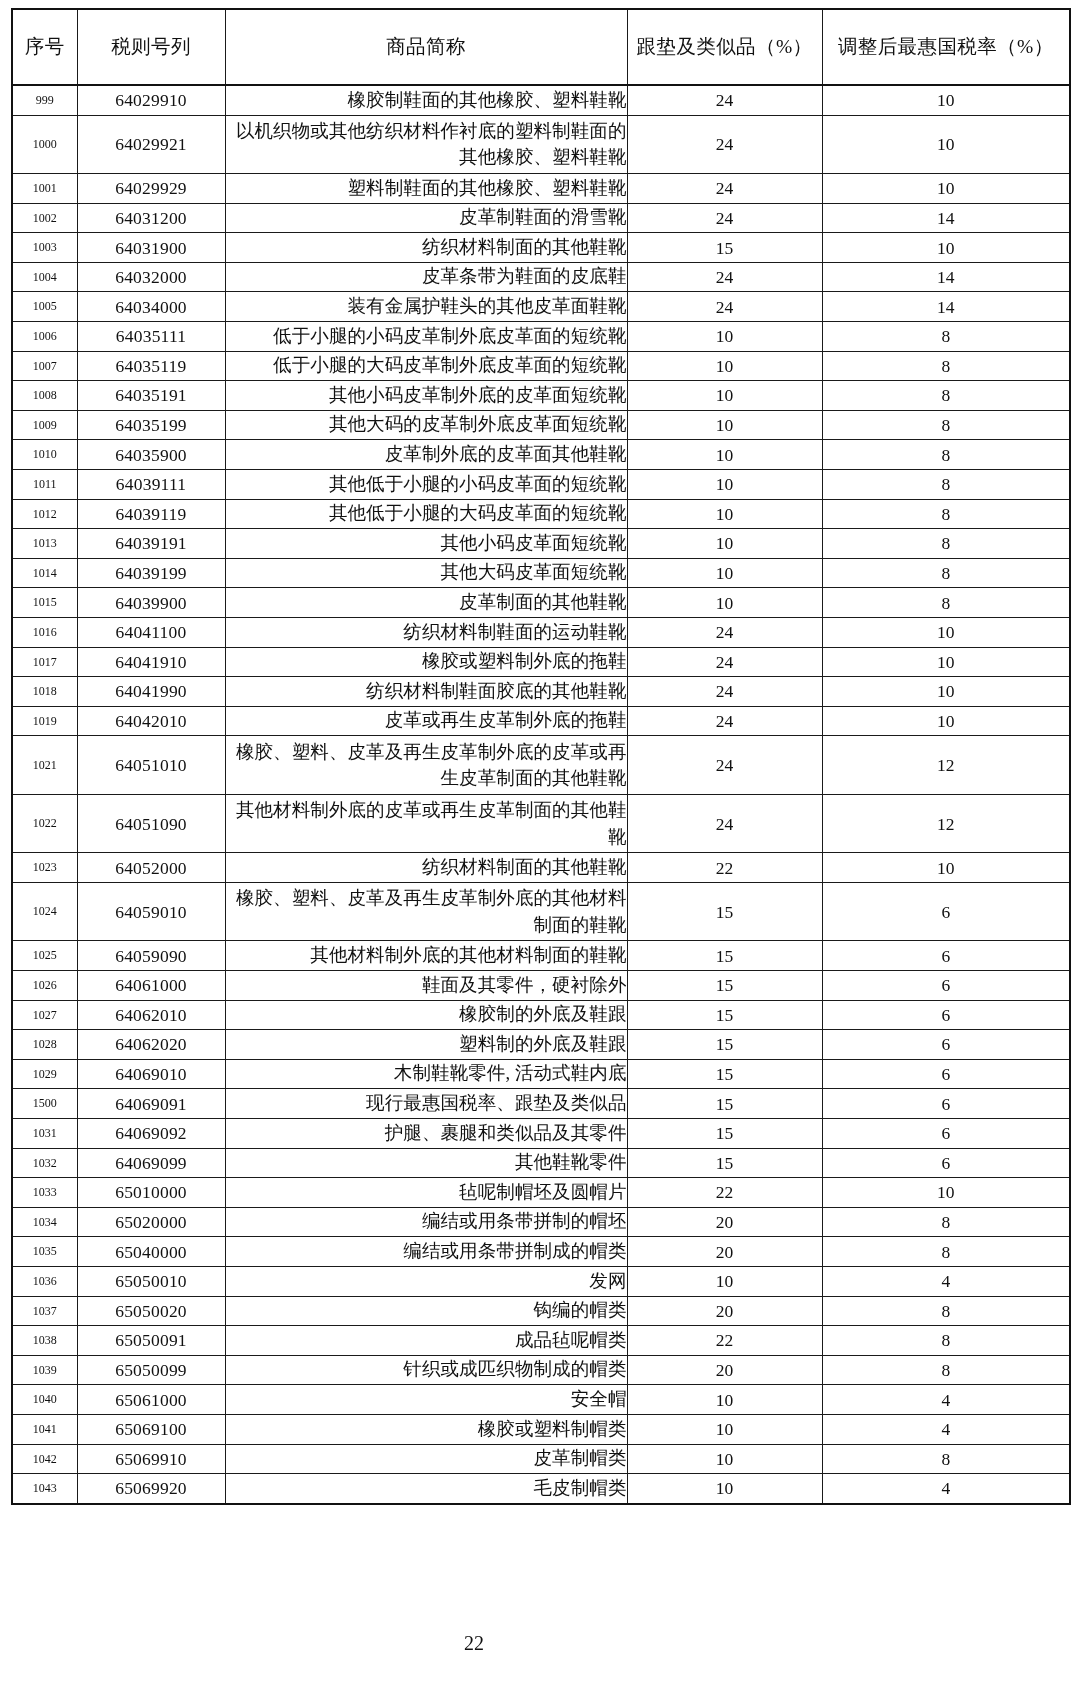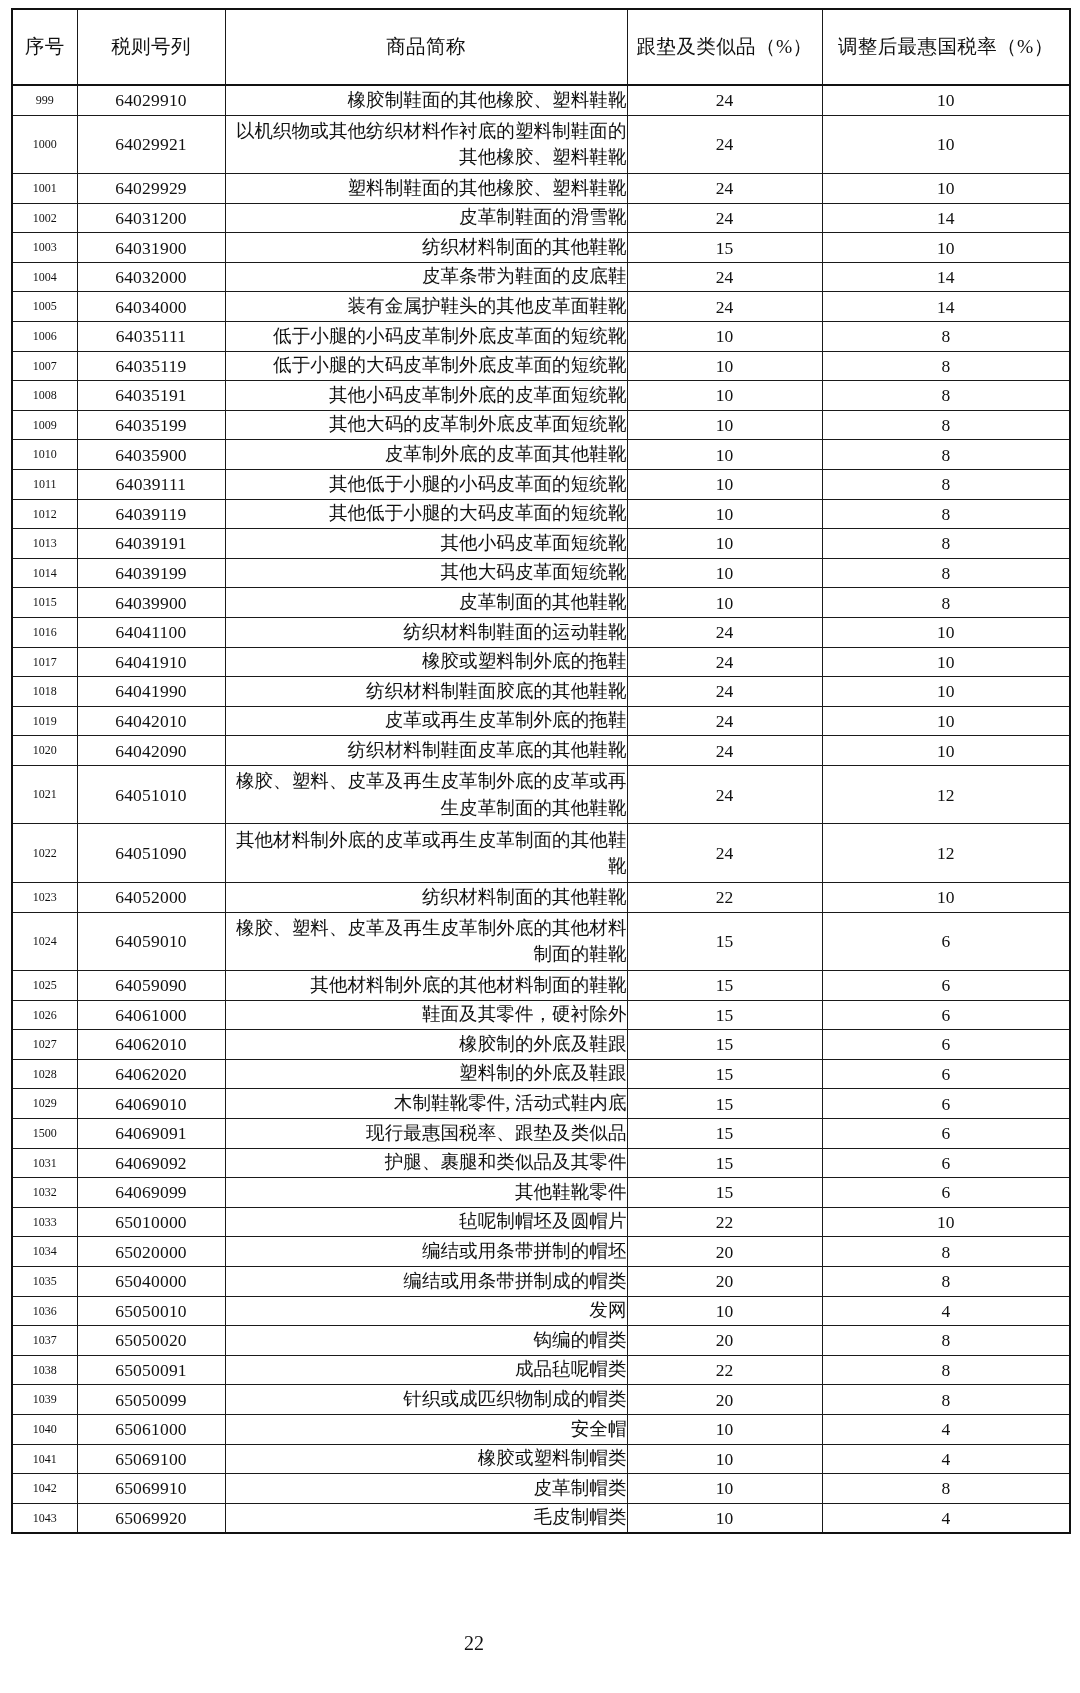--- a/index.html
+++ b/index.html
@@ -244,27 +244,20 @@
           <td class="cur">24</td>
           <td class="adj">10</td>
         </tr>
         <tr class="r-1">
           <td class="seq">1019</td>
           <td class="code">64042010</td>
           <td class="name">皮革或再生皮革制外底的拖鞋</td>
           <td class="cur">24</td>
           <td class="adj">10</td>
         </tr>
-        <tr class="r-1">
-          <td class="seq">1020</td>
-          <td class="code">64042090</td>
-          <td class="name">纺织材料制鞋面皮革底的其他鞋靴</td>
-          <td class="cur">24</td>
-          <td class="adj">10</td>
-        </tr>
         <tr class="r-2">
           <td class="seq">1021</td>
           <td class="code">64051010</td>
           <td class="name">橡胶、塑料、皮革及再生皮革制外底的皮革或再生皮革制面的其他鞋靴</td>
           <td class="cur">24</td>
           <td class="adj">12</td>
         </tr>
         <tr class="r-2">
           <td class="seq">1022</td>
           <td class="code">64051090</td>

